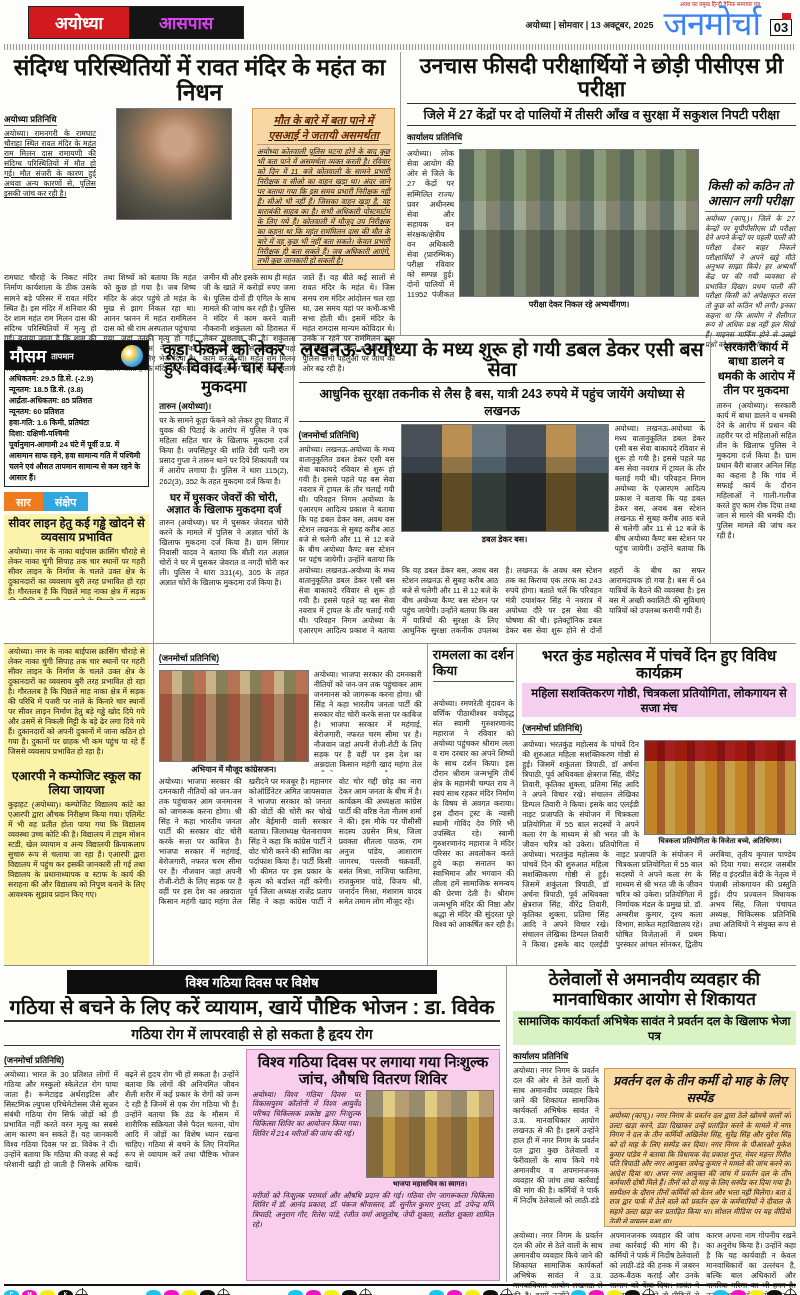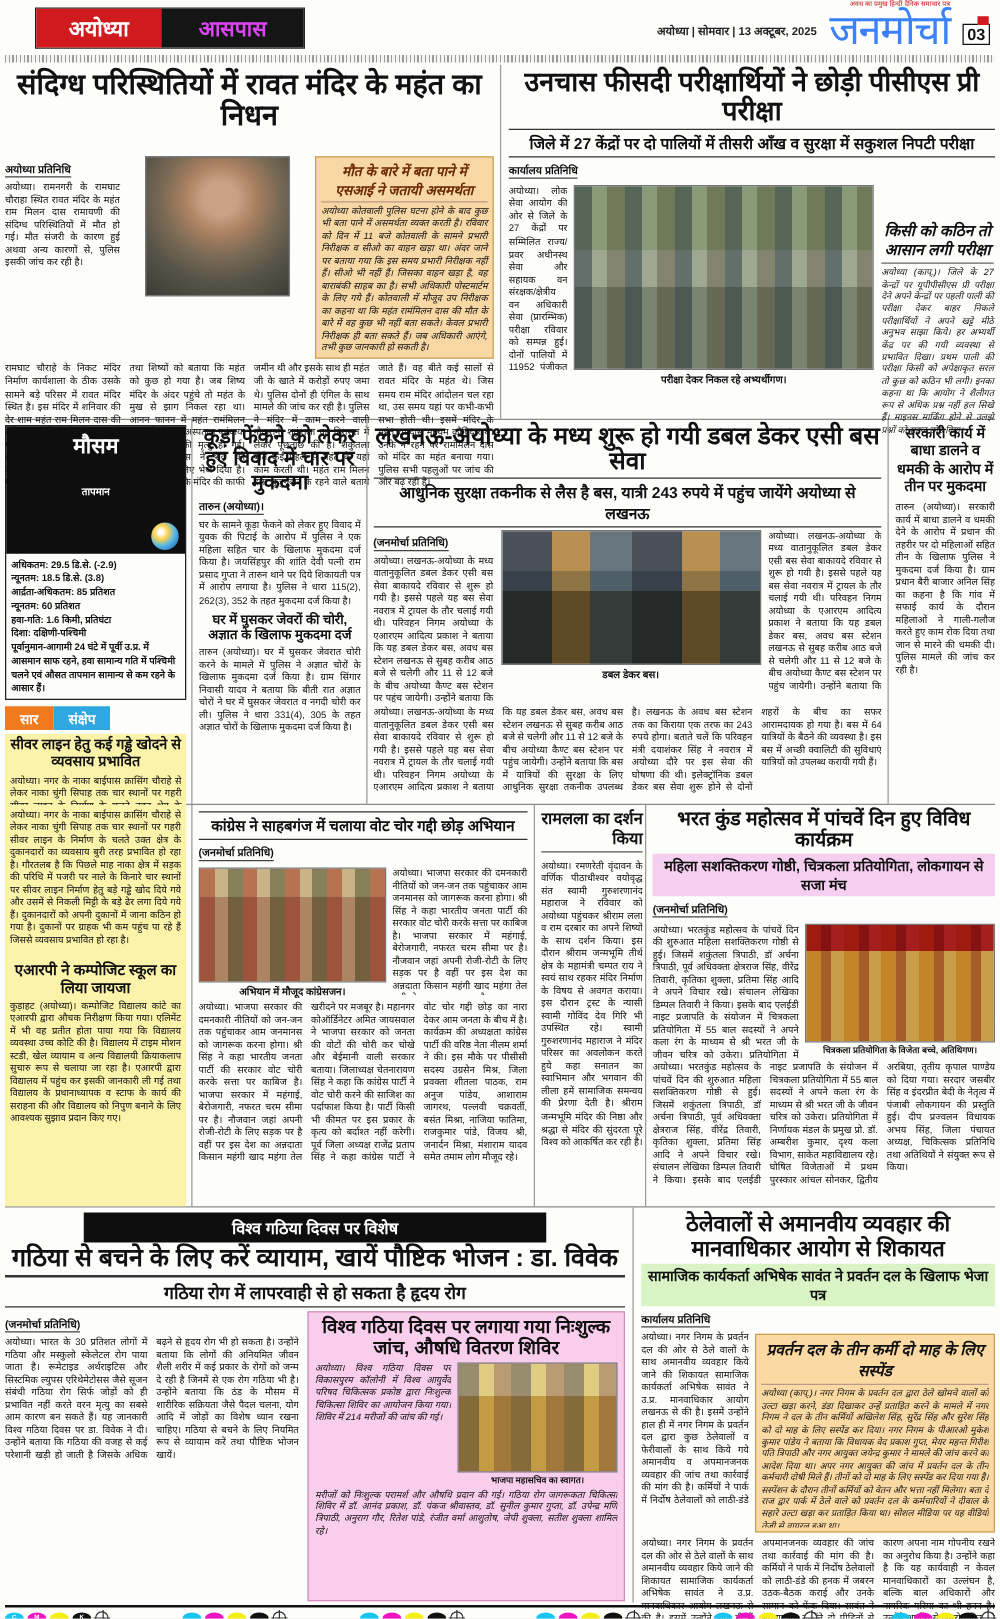--- a/index.html
+++ b/index.html
@@ -30,38 +30,38 @@
   .body-t { font-size:7.6px; line-height:1.32; text-align:justify; }
   .cols2 { column-count:2; column-gap:7px; }
   .cols3 { column-count:3; column-gap:7px; }
   .cols4 { column-count:4; column-gap:7px; }
   .cap { font-size:8px; font-weight:bold; text-align:center; padding:1px 0; }
   .photo { border:1px solid #777; }
 
   
   .art-mahant { width:396px; padding:3px 5px 2px 0; }
   .art-pcs { width:396px; padding:3px 0 2px 6px; }
-  .mahant-mid { display:flex; gap:20px; margin-top:20px; }
+  .mahant-mid { display:flex; gap:20px; margin-top:3px;text-decoration:underline; }
   .mahant-photo { width:116px; height:112px; flex:none;
      background:radial-gradient(circle at 52% 30%, #caa184 14%, #a87f60 30%, #7a6a55 48%, #555248 70%, #3d3b34 100%),#666; }
   .si-box { flex:1; background:#f7d7a4; border:1px solid #caa050; padding:3px 4px; }
   .si-title { font-size:11px; font-weight:800; font-style:italic; color:#6b2a00; text-align:center; border-bottom:1px solid #b98; padding-bottom:2px; margin-bottom:2px; }
   .si-body { font-size:7.4px; font-style:italic; line-height:1.35; text-align:justify; }
   .pcs-mid { display:flex; gap:5px; margin-top:2px; }
   .pcs-photo { width:240px; height:148px; flex:none;
      background:linear-gradient(180deg,#9fb48e 0 35%,#b9c4ad 35% 55%,#8e9b85 55%),
      repeating-linear-gradient(90deg, rgba(40,55,75,.55) 0 14px, rgba(150,150,140,.35) 14px 26px, rgba(90,70,50,.45) 26px 40px); background-blend-mode:multiply; }
   .exam-box { flex:1; padding:0 1px; }
   .exam-title { font-size:12.5px; font-weight:800; font-style:italic; text-align:center; line-height:1.15; border-bottom:1px solid #666; padding:2px 0 3px; }
   .exam-body { font-size:7.2px; font-style:italic; line-height:1.34; text-align:justify; margin-top:2px; }
 
   
   .colA { width:150px; padding:4px 4px 0 0; }
   .weather { border:1.5px solid #222; }
-  .weather-hd { background:#0e0e0e; color:#fff; display:flex; align-items:center; gap:20px; padding:3px 5px;flex-direction:column; }
+  .weather-hd { background:#0e0e0e; color:#fff; display:flex; align-items:center; gap:5px; padding:3px 5px; }
   .weather-hd .w1 { font-size:17px; font-weight:800; }
   .weather-hd .w2 { font-size:8px; font-weight:bold; }
   .globe { width:22px; height:22px; border-radius:50%; margin-left:auto;
      background:radial-gradient(circle at 35% 35%, #fff 8%, #ffd34d 28%, #57b6e8 55%, #2f7fc0 80%); }
   .weather-body { padding:3px 4px; font-size:7.6px; font-weight:bold; line-height:1.45; white-space:pre-line; }
   .saar-tags { display:flex; margin:5px 0 3px; }
   .saar-tags .t1 { background:#f07a1e; color:#fff; font-weight:bold; font-size:11px; padding:2px 12px; }
   .saar-tags .t2 { background:#2fa7e0; color:#fff; font-weight:bold; font-size:11px; padding:2px 12px; }
   .ybox { background:#fbf3a9; padding:3px 4px; }
   .ybox h4 { font-size:11.5px; font-weight:800; text-align:center; line-height:1.2; margin-bottom:2px; }
@@ -82,21 +82,21 @@
   
   .colA2 { width:150px; padding:0 4px 0 0; }
   .col-bjp { width:276px; padding:3px 5px 0 5px; }
   .col-bjp h2 { font-size:15.5px; font-weight:800; text-align:center; line-height:1.1; }
   .bjp-sub { font-size:12px; }
   .bjp-mid { display:flex; gap:5px; margin:2px 0; }
   .bjp-photo { width:150px; height:92px; flex:none;
      background:linear-gradient(180deg,#cdb98f 0 25%,#b08968 25%),
      repeating-linear-gradient(90deg, rgba(200,60,40,.5) 0 12px, rgba(245,240,230,.55) 12px 22px, rgba(60,80,40,.45) 22px 34px); background-blend-mode:multiply; }
   .col-ram { width:90px; padding:3px 2px 0 5px; }
-  .col-ram h3 { font-size:13px; font-weight:800; text-align:right; line-height:1.2; border-bottom:1px solid #555; padding-bottom:3px; margin-bottom:6px; }
+  .col-ram h3 { font-size:13px; font-weight:800; text-align:left; line-height:1.2; border-bottom:1px solid #555; padding-bottom:3px; margin-bottom:17px; }
   .col-bharat { width:282px; padding:3px 0 0 5px; }
   .col-bharat h2 { font-size:15.5px; font-weight:800; text-align:center; line-height:1.1; }
   .bharat-sub { background:#f6cff0; border:none; font-size:11.5px; padding:2px; }
   .bharat-mid { display:flex; gap:5px; margin:2px 0; }
   .bharat-photo { width:152px; height:95px; flex:none;
      background:linear-gradient(180deg,#a42020 0 22%,#caa14e 22%),
      repeating-linear-gradient(90deg, rgba(240,180,40,.6) 0 12px, rgba(160,40,30,.5) 12px 20px, rgba(250,245,230,.5) 20px 30px); background-blend-mode:multiply; }
 
   
   .col-gath { width:502px; padding:4px 6px 0 0; }
@@ -246,21 +246,20 @@
   <div class="row" style="height:322px;">
     <div class="colA2">
       <div class="ybox" style="height:100%; overflow:hidden;">
         <div class="body-t" style="height:118px; overflow:hidden; margin-bottom:4px;">अयोध्या। नगर के नाका बाईपास क्रासिंग चौराहे से लेकर नाका चुंगी सिपाह तक चार स्थानों पर गहरी सीवर लाइन के निर्माण के चलते उक्त क्षेत्र के दुकानदारों का व्यवसाय बुरी तरह प्रभावित हो रहा है। गौरतलब है कि पिछले माह नाका क्षेत्र में सड़क की परिधि में पजरी पर नाले के किनारे चार स्थानों पर सीवर लाइन निर्माण हेतु बड़े गड्ढे खोद दिये गये और उसमें से निकली मिट्टी के बड़े ढेर लगा दिये गये हैं। दुकानदारों को अपनी दुकानों में जाना कठिन हो गया है। दुकानों पर ग्राहक भी कम पहुंच पा रहे हैं जिससे व्यवसाय प्रभावित हो रहा है।</div>
         <h4 style="font-size:12px;">एआरपी ने कम्पोजिट स्कूल का लिया जायजा</h4>
         <div class="body-t">कुड़ाहट (अयोध्या)। कम्पोजिट विद्यालय कांटे का एआरपी द्वारा औचक निरीक्षण किया गया। एलिमेंट में भी वह प्रतीत होता पाया गया कि विद्यालय व्यवस्था उच्च कोटि की है। विद्यालय में टाइम मोशन स्टडी, खेल व्यायाम व अन्य विद्यालयी क्रियाकलाप सुचारु रूप से चलाया जा रहा है। एआरपी द्वारा विद्यालय में पहुंच कर इसकी जानकारी ली गई तथा विद्यालय के प्रधानाध्यापक व स्टाफ के कार्य की सराहना की और विद्यालय को निपुण बनाने के लिए आवश्यक सुझाव प्रदान किए गए।</div>
       </div>
     </div>
 
     <div class="col-bjp vline">
-      <div class="sub bjp-sub" style="margin-top:2px;">कांग्रेस ने साहबगंज में चलाया वोट चोर गद्दी छोड़ अभियान</div>
       <span class="byline">(जनमोर्चा प्रतिनिधि)</span>
       <div class="bjp-mid">
         <div style="flex:none;">
           <div class="photo bjp-photo"></div>
           <div class="cap">अभियान में मौजूद कांग्रेसजन।</div>
         </div>
         <div class="body-t" style="flex:1; height:102px; overflow:hidden;">अयोध्या। भाजपा सरकार की दमनकारी नीतियों को जन-जन तक पहुंचाकर आम जनमानस को जागरूक करना होगा। श्री सिंह ने कहा भारतीय जनता पार्टी की सरकार वोट चोरी करके सत्ता पर काबिज है। भाजपा सरकार में महंगाई, बेरोजगारी, नफरत चरम सीमा पर है। नौजवान जहां अपनी रोजी-रोटी के लिए सड़क पर है वहीं पर इस देश का अन्नदाता किसान महंगी खाद महंगा तेल खरीदने पर मजबूर है। महानगर कोऑर्डिनेटर अमित जायसवाल ने भाजपा सरकार को जनता की वोटों की चोरी कर चोखे और बेईमानी वाली सरकार बताया। जिलाध्यक्ष चेतनारायण सिंह ने कहा कि कांग्रेस पार्टी ने वोट चोरी करने की साजिश का पर्दाफाश किया है। पार्टी किसी भी कीमत पर इस प्रकार के कृत्य को बर्दाश्त नहीं करेगी। पूर्व जिला अध्यक्ष राजेंद्र प्रताप सिंह ने कहा कांग्रेस पार्टी ने वोट चोर गद्दी छोड़ का नारा देकर आम जनता के बीच में है। कार्यक्रम की अध्यक्षता कांग्रेस पार्टी की वरिष्ठ नेता नीलम शर्मा ने की। इस मौके पर पीसीसी सदस्य उग्रसेन मिश्र, जिला प्रवक्ता शीतला पाठक, राम अनुज पांडेय, आशाराम जागरथ, पल्लवी चक्रवर्ती, बसंत मिश्रा, नाजिया फातिमा, राजकुमार पांडे, विजय श्री, जनार्दन मिश्रा, मंशाराम यादव समेत तमाम लोग मौजूद रहे।</div>
       </div>
       <div class="body-t cols3" style="height:152px; overflow:hidden;">अयोध्या। भाजपा सरकार की दमनकारी नीतियों को जन-जन तक पहुंचाकर आम जनमानस को जागरूक करना होगा। श्री सिंह ने कहा भारतीय जनता पार्टी की सरकार वोट चोरी करके सत्ता पर काबिज है। भाजपा सरकार में महंगाई, बेरोजगारी, नफरत चरम सीमा पर है। नौजवान जहां अपनी रोजी-रोटी के लिए सड़क पर है वहीं पर इस देश का अन्नदाता किसान महंगी खाद महंगा तेल खरीदने पर मजबूर है। महानगर कोऑर्डिनेटर अमित जायसवाल ने भाजपा सरकार को जनता की वोटों की चोरी कर चोखे और बेईमानी वाली सरकार बताया। जिलाध्यक्ष चेतनारायण सिंह ने कहा कि कांग्रेस पार्टी ने वोट चोरी करने की साजिश का पर्दाफाश किया है। पार्टी किसी भी कीमत पर इस प्रकार के कृत्य को बर्दाश्त नहीं करेगी। पूर्व जिला अध्यक्ष राजेंद्र प्रताप सिंह ने कहा कांग्रेस पार्टी ने वोट चोर गद्दी छोड़ का नारा देकर आम जनता के बीच में है। कार्यक्रम की अध्यक्षता कांग्रेस पार्टी की वरिष्ठ नेता नीलम शर्मा ने की। इस मौके पर पीसीसी सदस्य उग्रसेन मिश्र, जिला प्रवक्ता शीतला पाठक, राम अनुज पांडेय, आशाराम जागरथ, पल्लवी चक्रवर्ती, बसंत मिश्रा, नाजिया फातिमा, राजकुमार पांडे, विजय श्री, जनार्दन मिश्रा, मंशाराम यादव समेत तमाम लोग मौजूद रहे।</div>
     </div>

